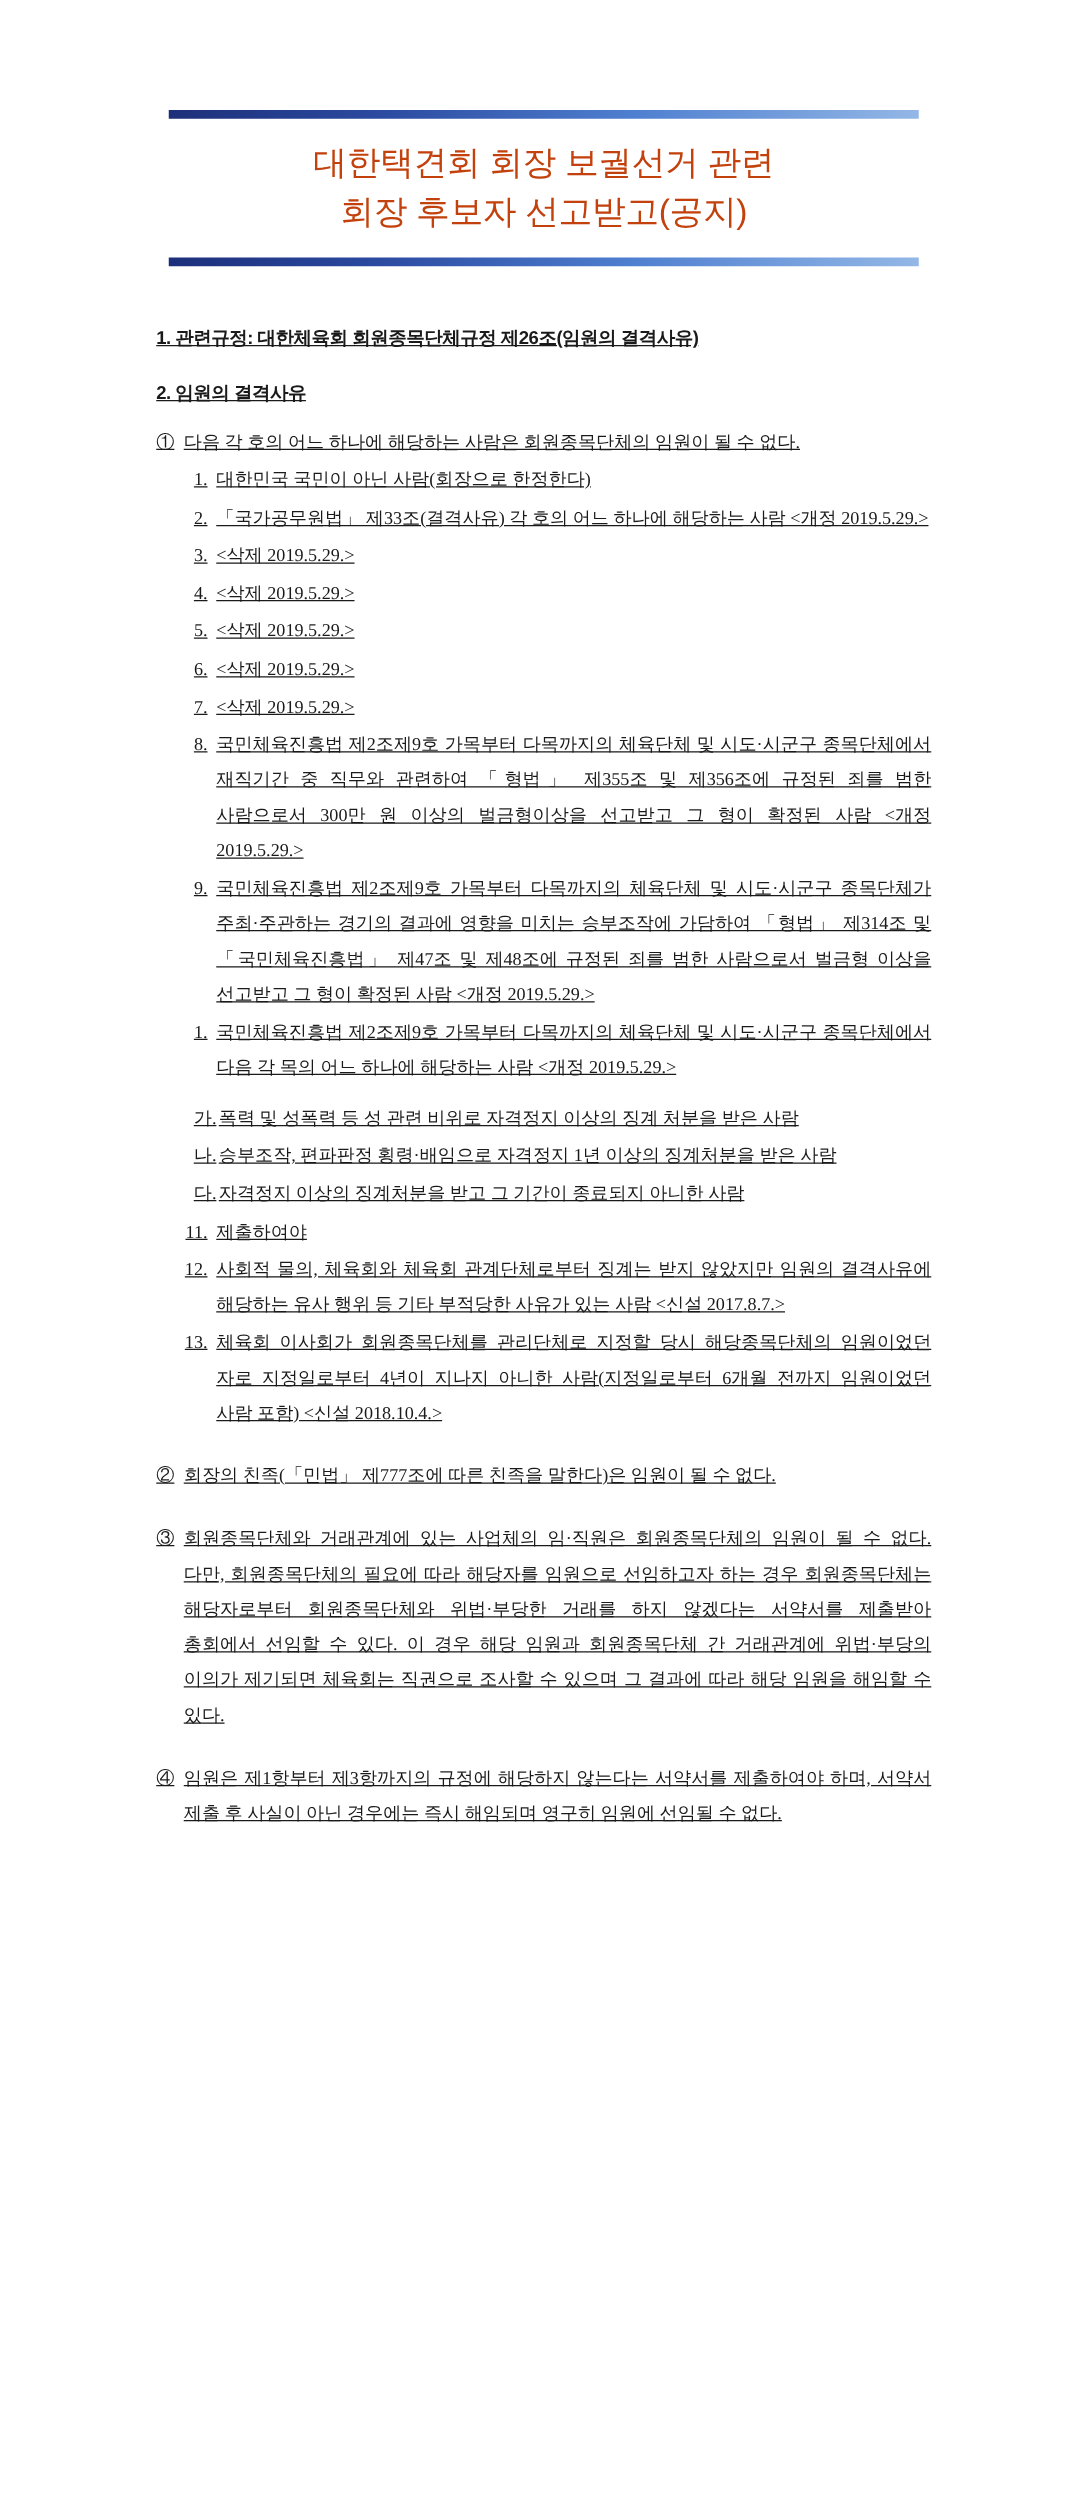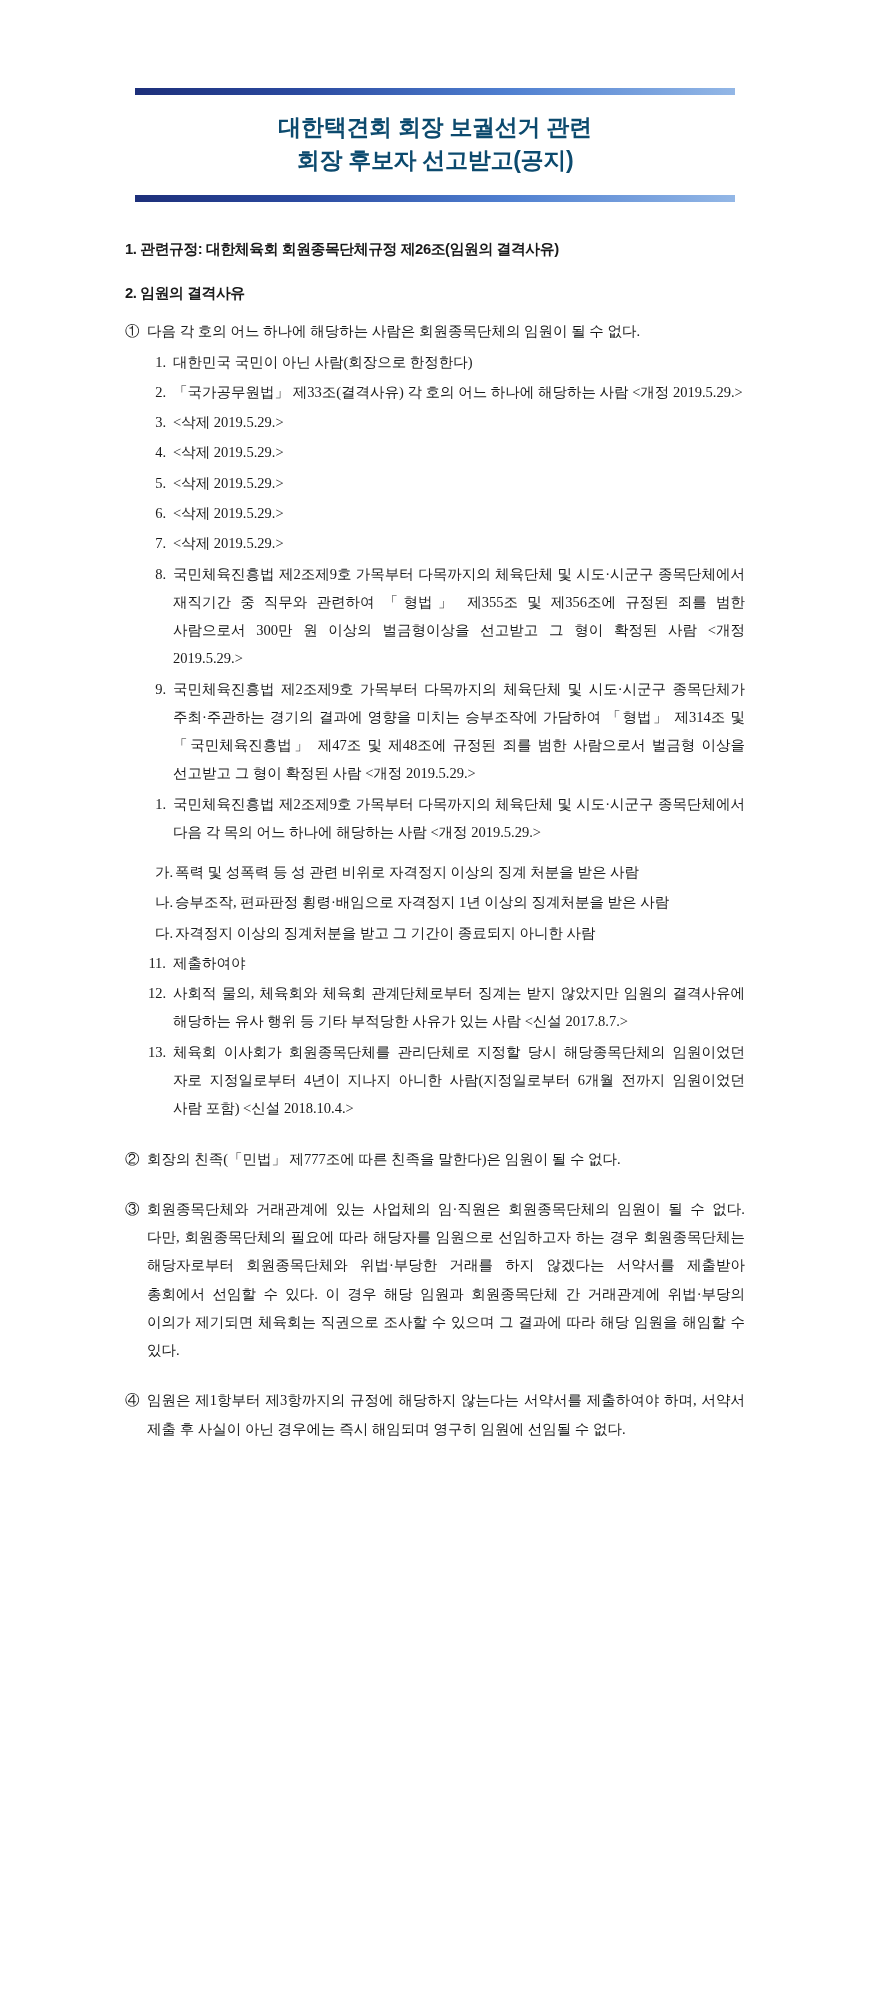--- a/index.html
+++ b/index.html
@@ -30,35 +30,36 @@
   .rule {
     height: 7px;
     width: 100%;
     margin: 0 auto;
     background: linear-gradient(to right, #1d2f7a 0%, #2b4aa0 28%, #4f7fd0 62%, #93b7e6 100%);
   }
   .rule.top { margin-bottom: 16px; }
   .rule.bottom { margin-top: 17px; }
   .doc-title {
     font-family: "Liberation Sans", "DejaVu Sans", sans-serif;
-    font-weight: bold;
-    font-size: 23px;
+    font-weight: normal;
+    font-size: 27px;
     line-height: 1.45;
     letter-spacing: -0.3px;
-    color: #0c4a6e;
+    color: #c2410c;
   }
   .doc-title .line { display: block; }
 
   
   .body {
     margin: 0 auto;
     width: 620px;
-    padding-top: 33px;
+    padding-top: 44px;
     font-size: 14.5px;
     line-height: 1.95;
+    text-decoration: underline;
   }
   .sec-head {
     font-family: "Liberation Sans", "DejaVu Sans", sans-serif;
     font-weight: bold;
     font-size: 14.8px;
     margin-bottom: 6px;
     letter-spacing: -0.4px;
   }
   .sec-head.second { margin-top: 15px; margin-bottom: 10px; }
 

